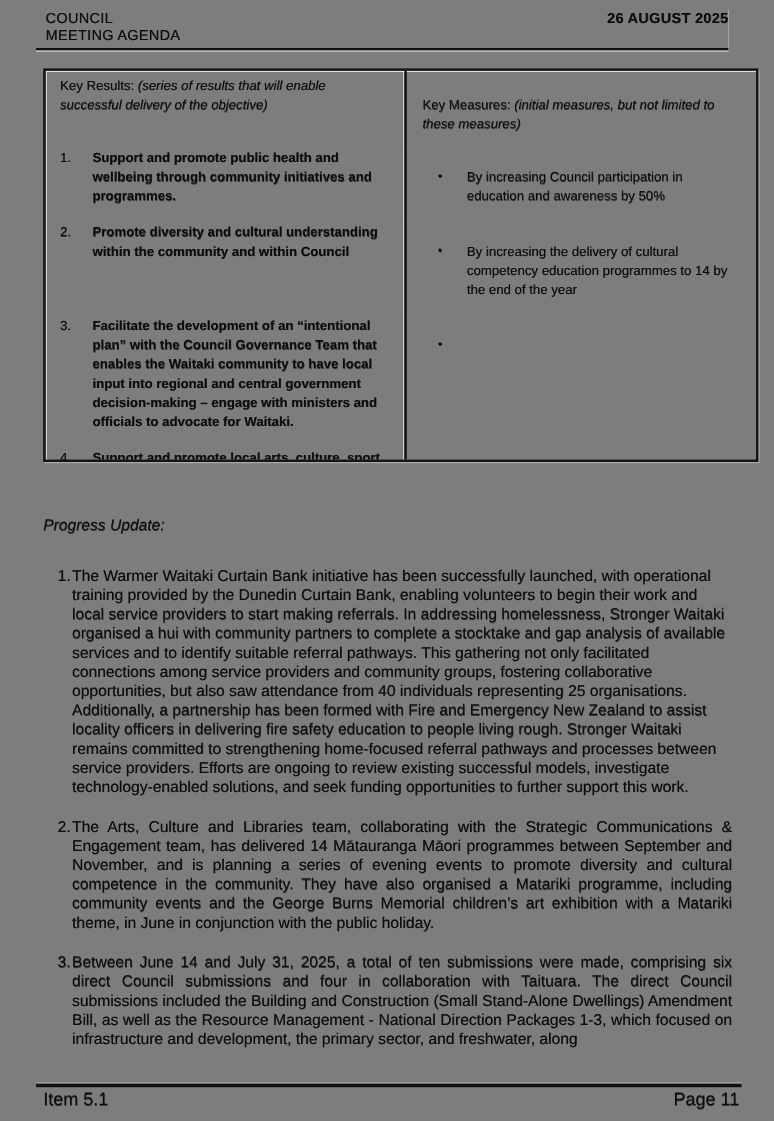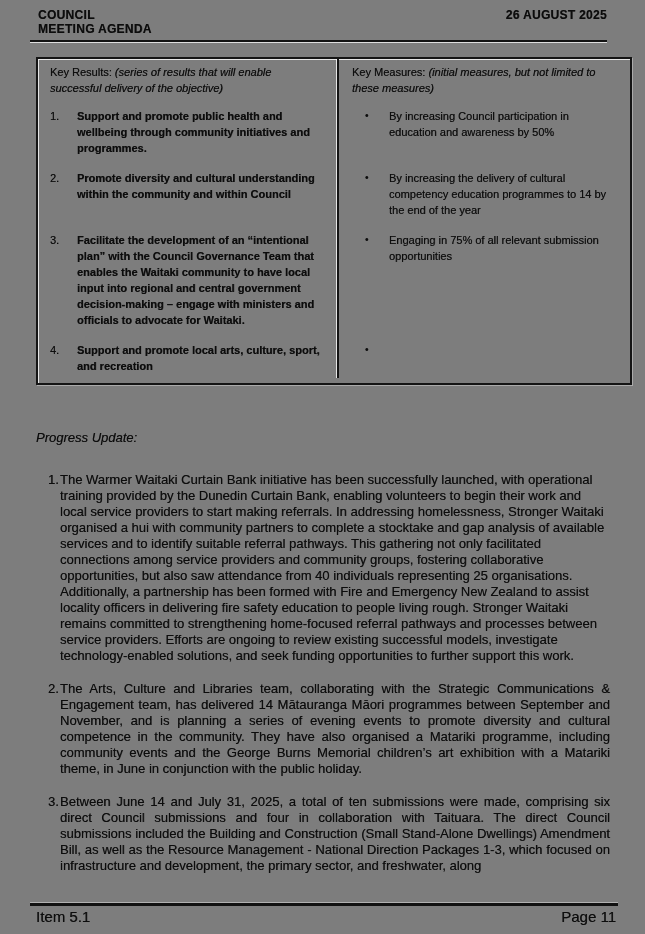--- a/index.html
+++ b/index.html
@@ -13,39 +13,39 @@
     text-shadow:0.3px 0.3px 0 rgba(0,0,0,0.55);
   }
 
   
   .header {
     position:absolute; left:30px; top:7px; width:577px;
     border-bottom:2px solid #121212;
     box-shadow:0 1px 0 rgba(255,255,255,0.75);
     padding:1px 0 4px 8px;
   }
-  .header-title { font-weight:bold; font-size:12px; line-height:14px; letter-spacing:0.3px; }
+  .header-title { font-weight:normal; font-size:12px; line-height:14px; letter-spacing:0.3px; }
   .header-date  { position:absolute; right:0; top:1px; font-weight:bold; font-size:12px; letter-spacing:0.3px; }
 
   
   .kr-table {
     position:absolute; left:36px; top:57px; width:596px; height:328px;
     border:2px solid #141414;
     box-shadow:inset 1px 1px 0 rgba(255,255,255,0.8), 1px 1px 0 rgba(255,255,255,0.35);
     font-size:11px; line-height:16px;
     overflow:hidden;
   }
   .kr-row  { display:grid; grid-template-columns:301px 1fr; }
   .kr-cell { padding:0 10px 0 12px; }
   .kr-cell.left {
     border-right:2px solid #141414;
     box-shadow:inset -1px 0 0 rgba(255,255,255,0.8);
     padding-right:12px;
   }
-  .kr-cell.right { padding-left:13px; padding-right:10px; }
+  .kr-cell.right { padding-left:13px; padding-right:10px;margin-top:16px; }
   .kr-head .kr-cell { padding-top:5px; padding-bottom:12px; }
   .kr-body .kr-cell { padding-bottom:14px; }
   .kr-body.last .kr-cell { padding-bottom:4px; }
   .hdr-bold { font-weight:normal; }
   .hdr-ital { font-style:italic; }
   .result-line { display:flex; }
   .result-num  { width:27px; flex:none; }
   .result-text { flex:1;font-weight:bold; }
   .measure-line { display:flex; padding-left:13px; }
   .measure-bullet { width:24px; flex:none; font-size:10px; }
@@ -126,21 +126,20 @@
   <div class="kr-row kr-body">
     <div class="kr-cell left">
       <div class="result-line">
         <span class="result-num">3.</span>
         <span class="result-text">Facilitate the development of an “intentional plan” with the Council Governance Team that enables the Waitaki community to have local input into regional and central government decision-making – engage with ministers and officials to advocate for Waitaki.</span>
       </div>
     </div>
     <div class="kr-cell right">
       <div class="measure-line">
         <span class="measure-bullet">•</span>
-        <span class="measure-text">Engaging in 75% of all relevant submission opportunities</span>
       </div>
     </div>
   </div>
 
   <div class="kr-row kr-body last">
     <div class="kr-cell left">
       <div class="result-line">
         <span class="result-num">4.</span>
         <span class="result-text">Support and promote local arts, culture, sport, and recreation</span>
       </div>

